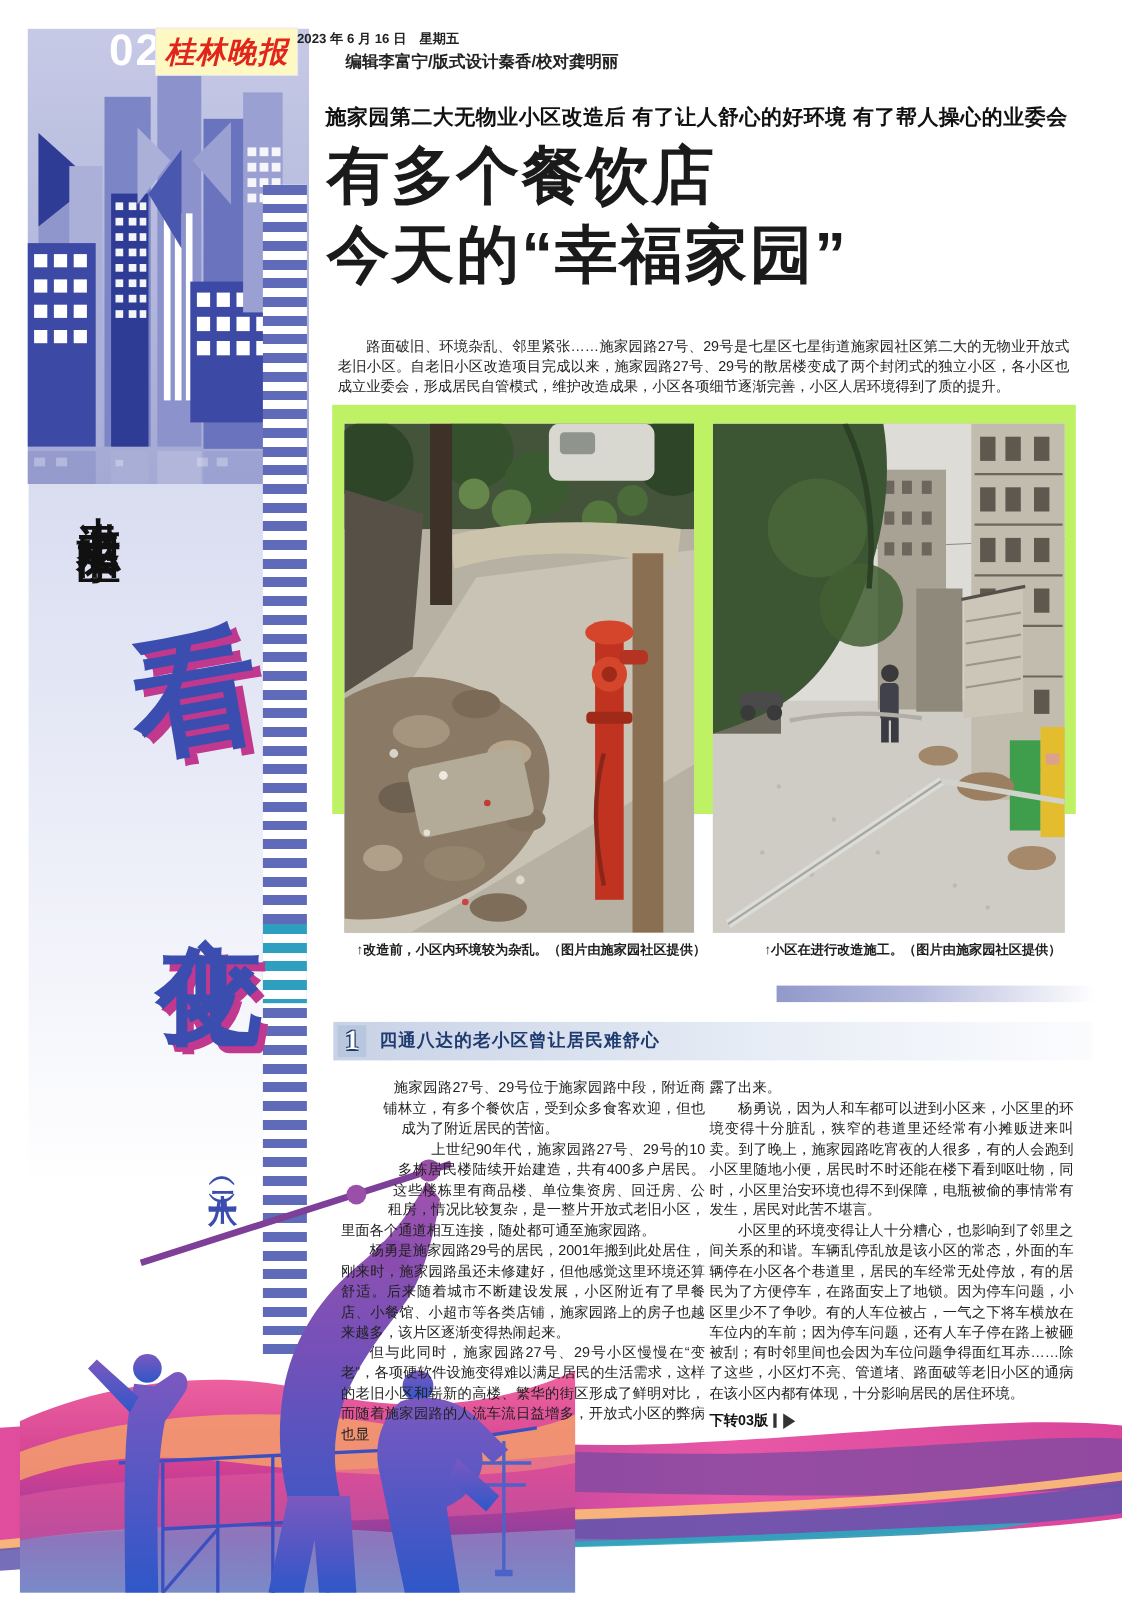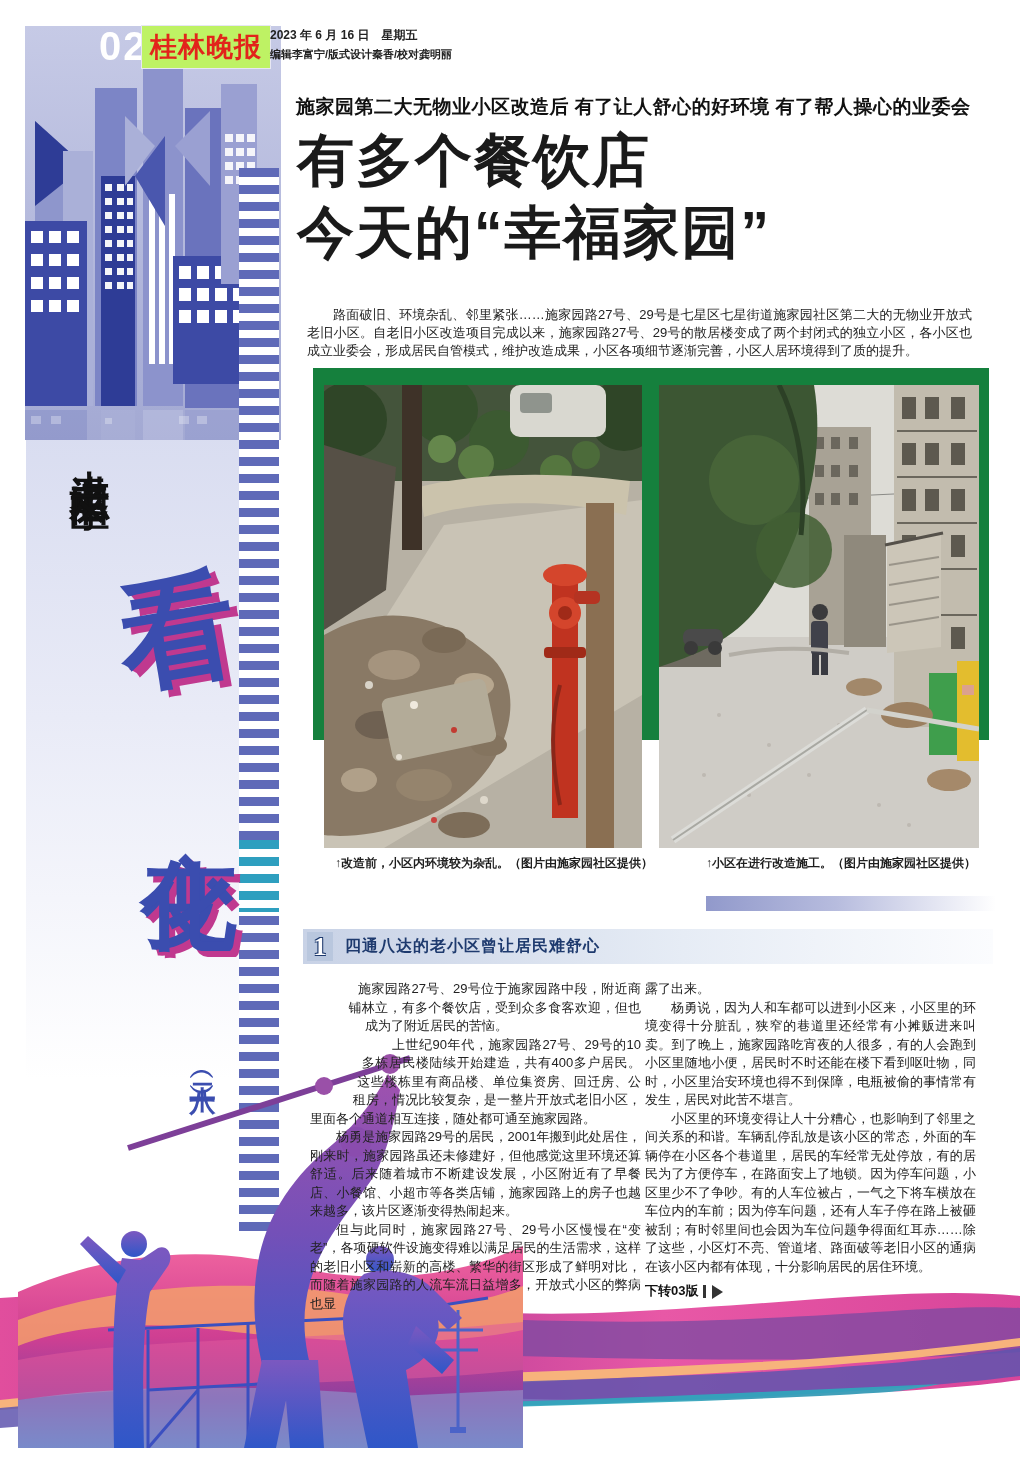--- a/index.html
+++ b/index.html
@@ -9,25 +9,25 @@
 
   
   .side-grad{left:26px;top:420px;width:252px;height:660px;
     background:linear-gradient(180deg,#d8dcf0 0%,#e9ebf7 45%,#ffffff 100%);z-index:0;}
   .skyline{left:25px;top:26px;width:256px;height:414px;z-index:1;}
   .striped-tower{left:239px;top:168px;width:40px;height:1066px;z-index:1;
     background:repeating-linear-gradient(180deg,#5f6ab8 0 9px,#ffffff 9px 17px);}
   .tower-teal{left:239px;top:840px;width:40px;height:72px;z-index:2;
     background:repeating-linear-gradient(180deg,#2e9fbf 0 9px,#ffffff 9px 17px);}
   .page-num{left:82px;top:24px;z-index:3;font-size:40px;font-weight:bold;color:#ffffff;letter-spacing:2px;margin-left:17px;}
-  .masthead{left:142px;top:26px;z-index:3;background:#bef264;padding:3px 8px;
-    font-family:"Liberation Serif","DejaVu Serif",serif;font-weight:bold;
+  .masthead{left:142px;top:26px;z-index:3;background:#fef9c3;padding:3px 8px;
+    font-family:"Liberation Serif","DejaVu Serif",serif;font-weight:bold;font-style:italic;
     font-size:27px;color:#e2241b;letter-spacing:1px;box-shadow:0 0 0 1px #e7e7f2;}
   .dateline{left:270px;top:27px;z-index:3;font-size:12px;font-weight:bold;color:#222;}
-  .staffline{left:270px;top:47px;z-index:3;font-size:11px;font-weight:bold;color:#222;}
+  .staffline{left:270px;top:47px;z-index:3;font-size:15px;font-weight:bold;color:#222;padding-left:44px;}
 
   .series-vert{left:62px;top:438px;z-index:3;writing-mode:vertical-rl;
     font-family:"Liberation Serif","DejaVu Serif",serif;font-weight:bold;
     font-size:40px;letter-spacing:5px;color:#111;}
   .kan{left:118px;top:572px;z-index:3;font-size:118px;font-weight:900;color:#3b4daf;
     transform:rotate(-10deg);text-shadow:7px 7px 0 #c0398f;line-height:1;}
   .bianhua{left:142px;top:772px;z-index:3;writing-mode:vertical-rl;font-weight:900;
     font-size:96px;line-height:1;color:#3b4daf;text-shadow:6px 6px 0 #c0398f;letter-spacing:10px;}
   .issue-vert{left:186px;top:1062px;z-index:3;writing-mode:vertical-rl;
     font-size:26px;font-weight:bold;color:#3b4daf;letter-spacing:2px;}
@@ -35,21 +35,21 @@
   
   .kicker{left:296px;top:94px;width:692px;z-index:3;font-size:19px;font-weight:bold;
     color:#111;letter-spacing:.5px;}
   .headline{left:297px;top:124px;width:700px;z-index:3;font-weight:900;color:#1a1a1a;
     font-size:57px;line-height:72px;letter-spacing:2px;}
   .lede{left:291px;top:290px;width:697px;z-index:3;font-size:13px;line-height:18px;
     text-align:justify;color:#222;}
   .lede p{margin:16px;text-indent:2em;}
 
   
-  .photo-panel{left:313px;top:368px;width:676px;height:372px;background:#15803d;z-index:2;}
+  .photo-panel{left:302px;top:368px;width:676px;height:372px;background:#bef264;z-index:2;}
   .photo{position:absolute;top:17px;height:463px;background:#cfccc6;overflow:hidden;}
   .photo svg{display:block;width:100%;height:100%;}
   .photo-a{left:11px;width:318px;}
   .photo-b{left:346px;width:320px;}
   .caption{position:absolute;top:487px;font-size:12px;font-weight:bold;color:#1e1e1e;}
   .cap-a{left:22px;}
   .cap-b{left:393px;}
   .grad-bar{left:706px;top:896px;width:290px;height:15px;z-index:2;
     background:linear-gradient(90deg,#9199cb 0%,#b7bcde 45%,#ffffff 100%);}
 

